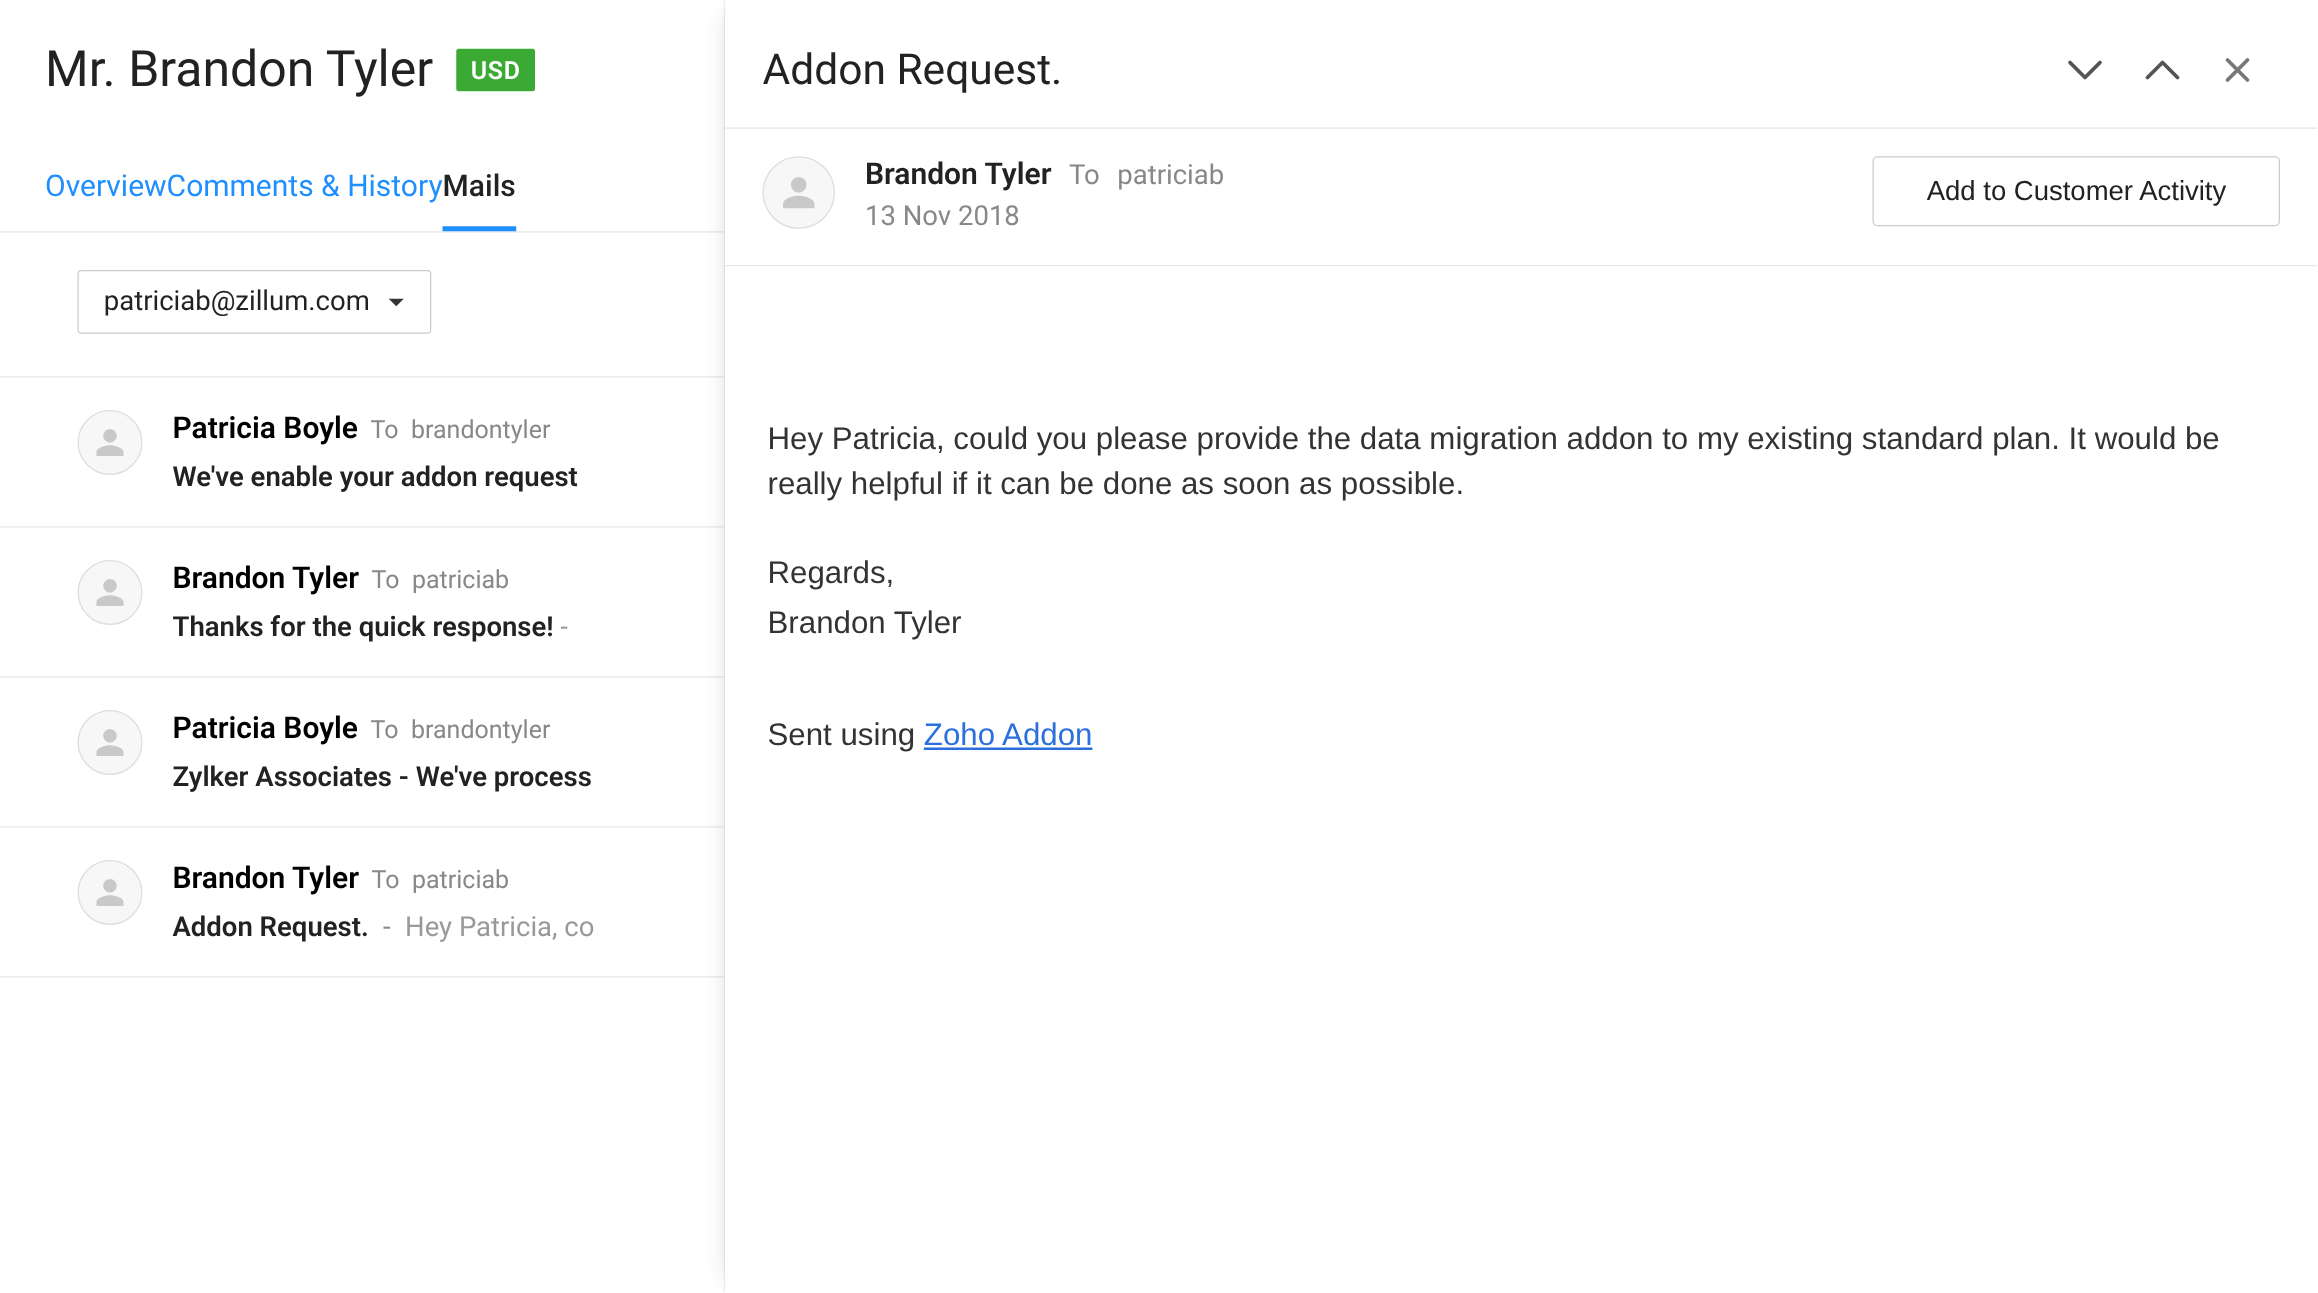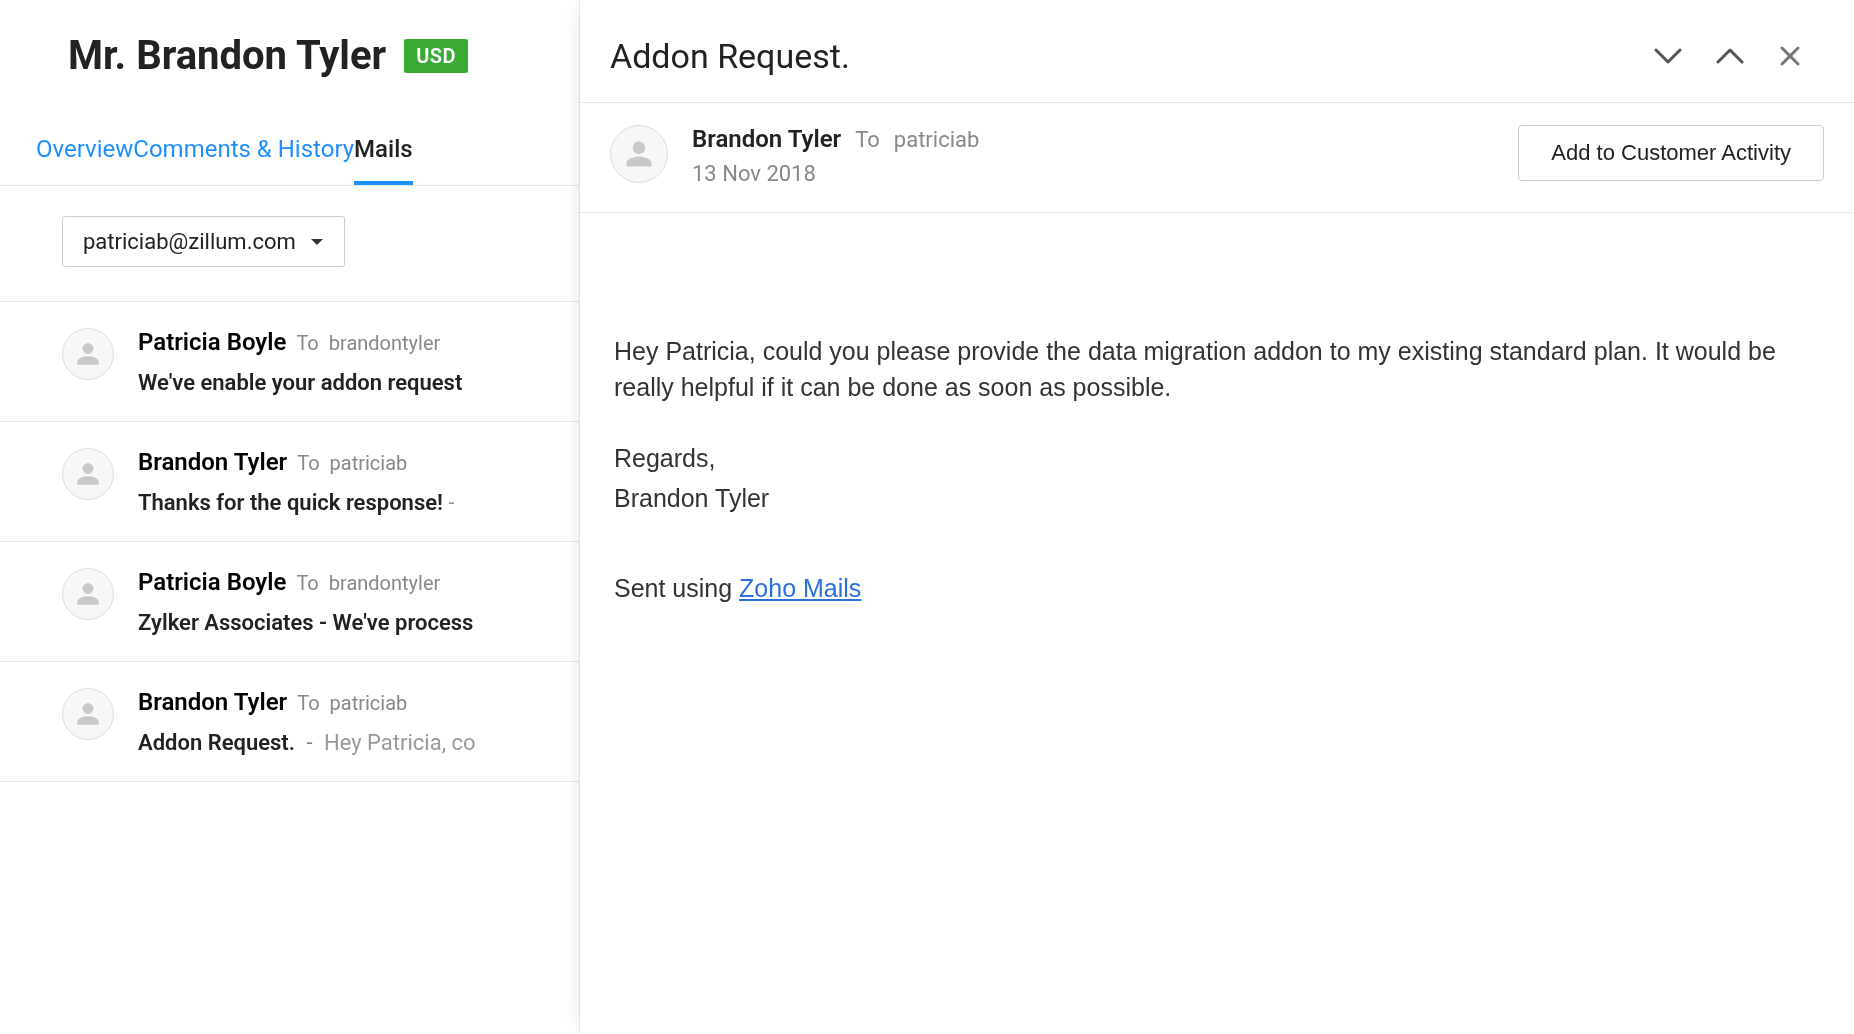--- a/index.html
+++ b/index.html
@@ -26,23 +26,22 @@
   .header {
     padding: 32px 36px 24px 36px;
   }
   .name-row {
     display: flex;
     align-items: center;
     gap: 18px;
   }
   .customer-name {
     font-size: 40px;
-    font-weight: 700;
+    font-weight: 400;
     color: #222;
-    margin-left: 32px;
   }
   .badge {
     background: #3aaa35;
     color: #fff;
     font-size: 20px;
     font-weight: 600;
     padding: 5px 12px;
     border-radius: 2px;
     letter-spacing: 0.5px;
   }
@@ -140,21 +139,21 @@
   .detail-from-line { display:flex; align-items:baseline; gap:14px; font-size:24px; }
   .detail-from-name { font-weight:600; color:#222; }
   .detail-to-label { color:#888; font-size:22px; }
   .detail-to-name { color:#888; font-size:22px; }
   .detail-date { color:#888; font-size:22px; }
   .activity-btn {
     border: 1px solid #ccc;
     border-radius: 4px;
     background: #fff;
     font-size: 22px;
-    padding: 14px 32px;
+    padding: 14px 42px;
     cursor: pointer;
     color:#222;
   }
   .mail-body {
     padding: 120px 44px 40px 34px;
     font-size: 25px;
     line-height: 1.45;
     color: #333;
     font-family: Verdana, Geneva, sans-serif;
   }
@@ -311,17 +310,17 @@
       <button class="activity-btn">Add to Customer Activity</button>
     </div>
 
     <div class="mail-body">
       <p>Hey Patricia, could you please provide the data migration addon to my existing standard plan. It would be really helpful if it can be done as soon as possible.</p>
       <div class="gap"></div>
       <p>Regards,</p>
       <p>Brandon Tyler</p>
       <div class="gap-lg"></div>
       <p>
-        <span>Sent using </span><span class="mail-link">Zoho Mails</span>
+        <span>Sent using </span><span class="mail-link">Zoho Addon</span>
       </p>
     </div>
   </div>
 </div>
 
 </body></html>

